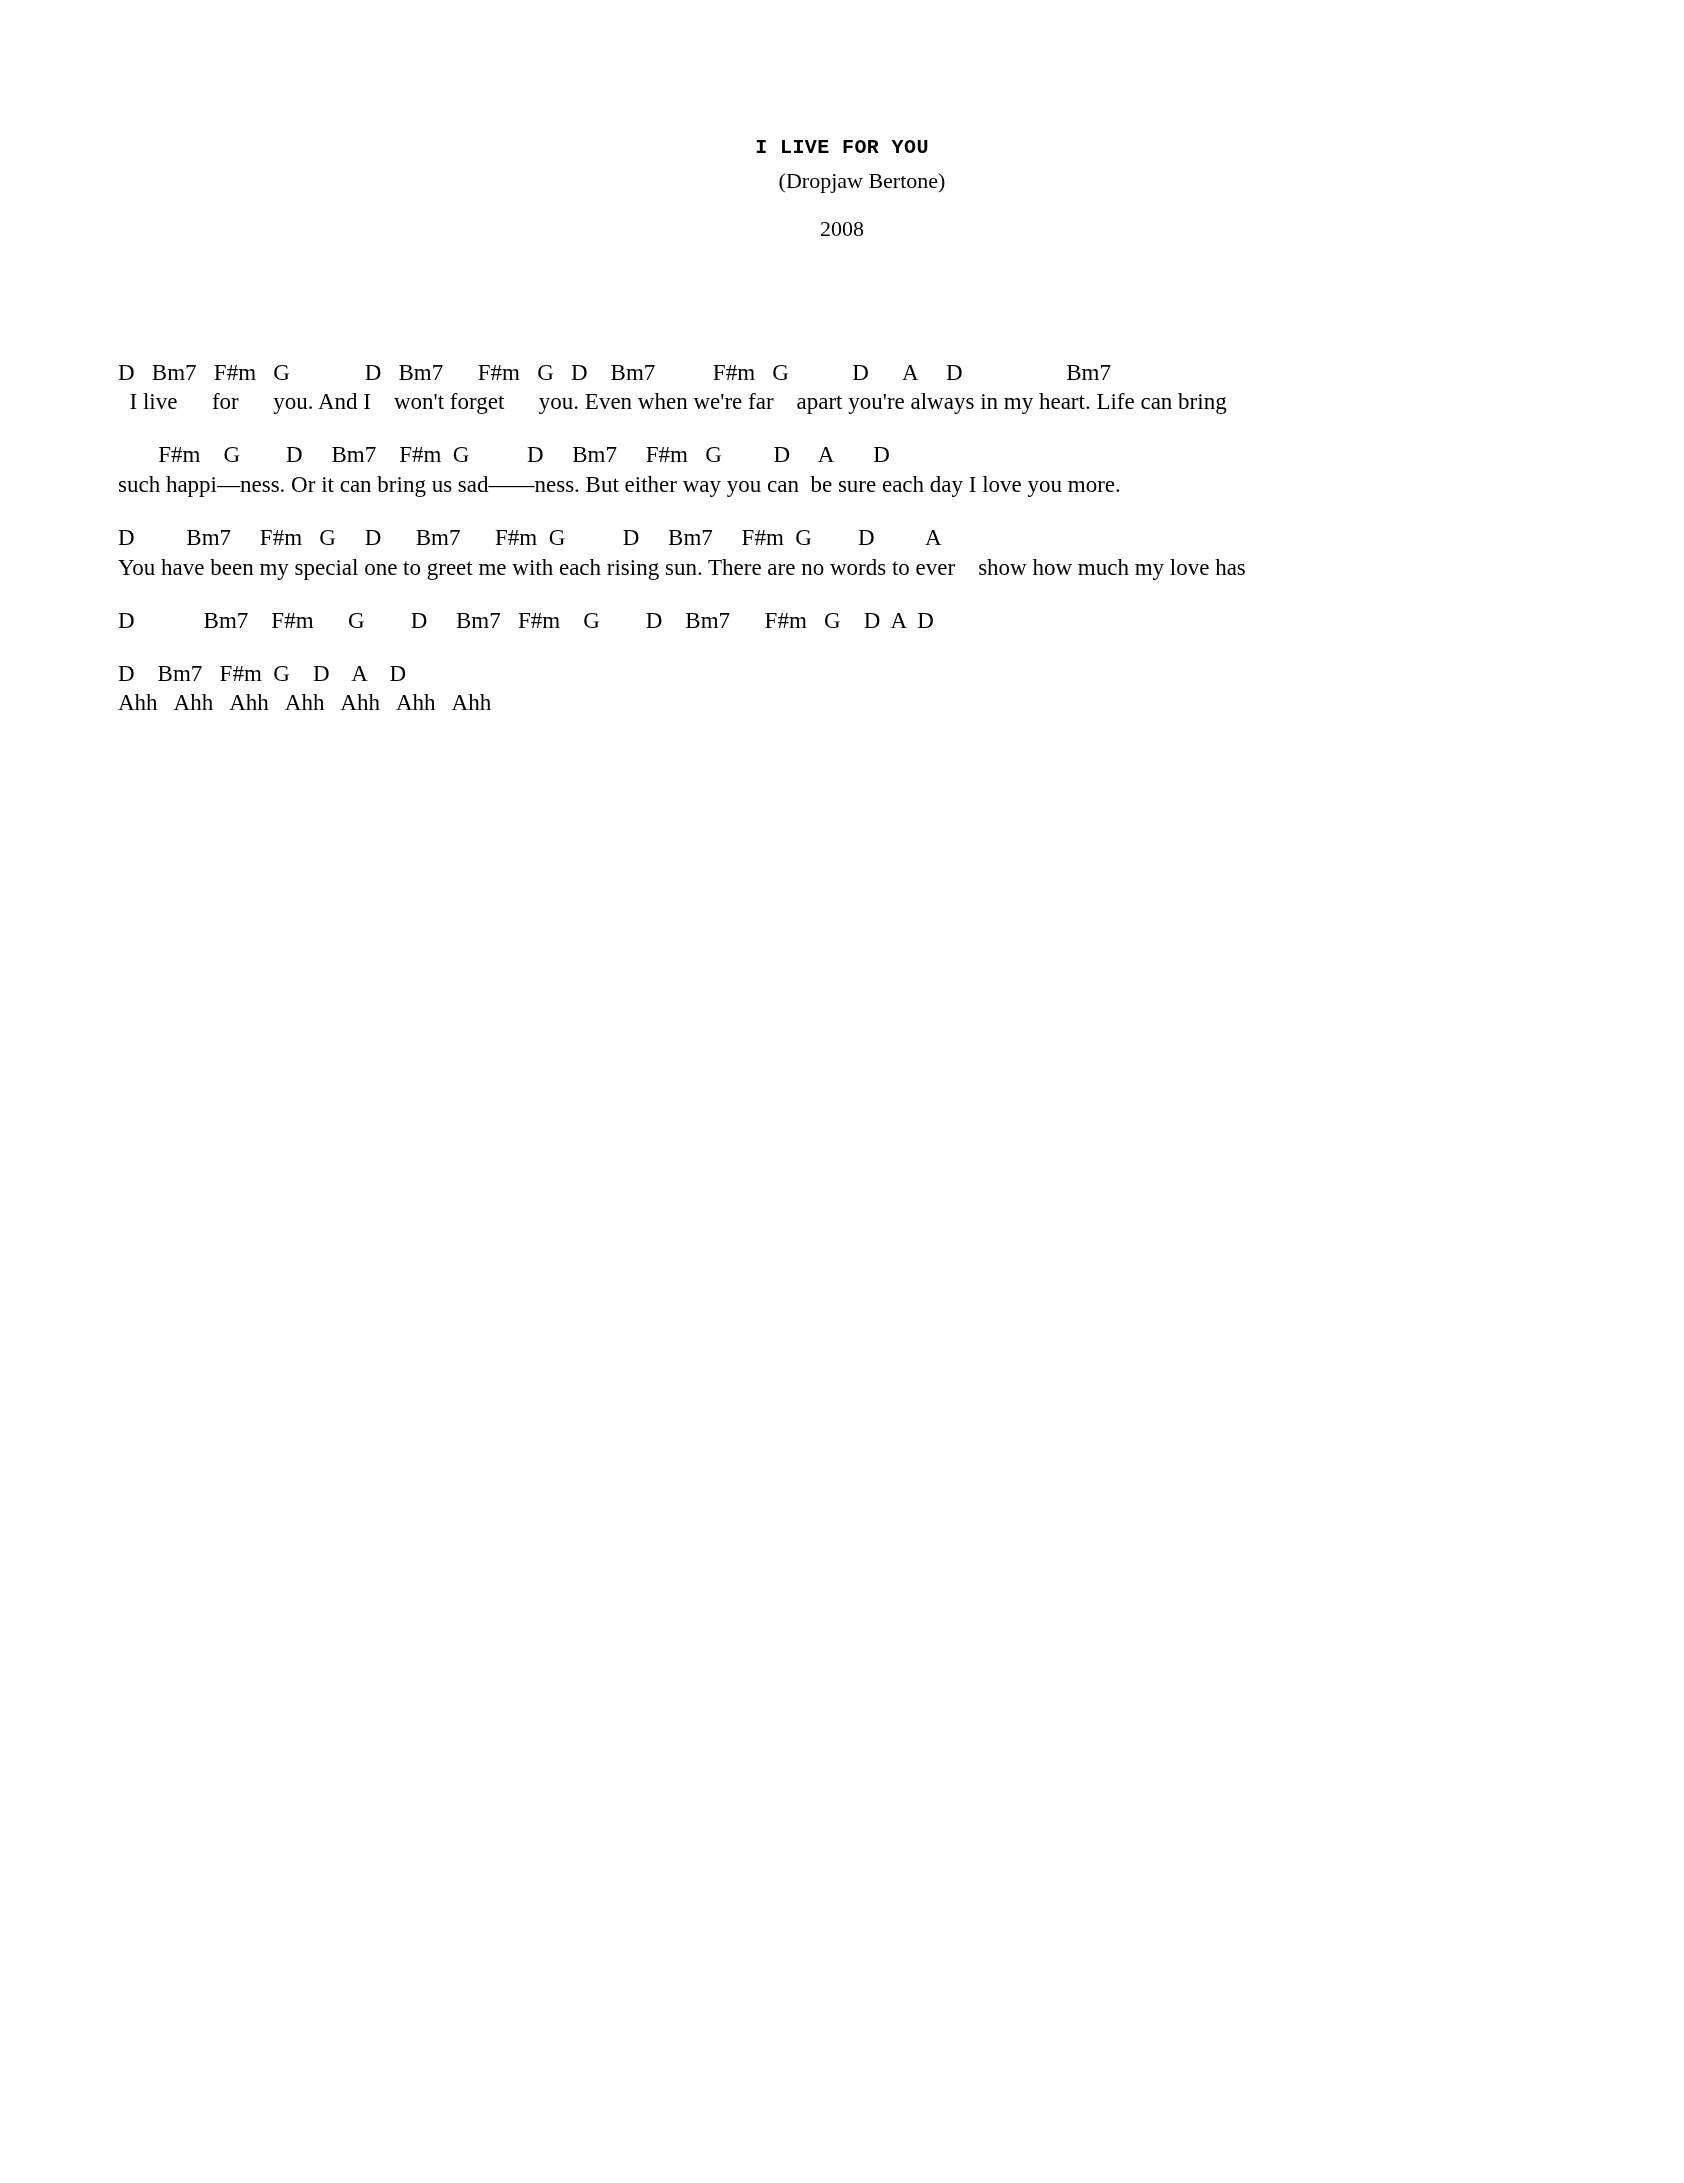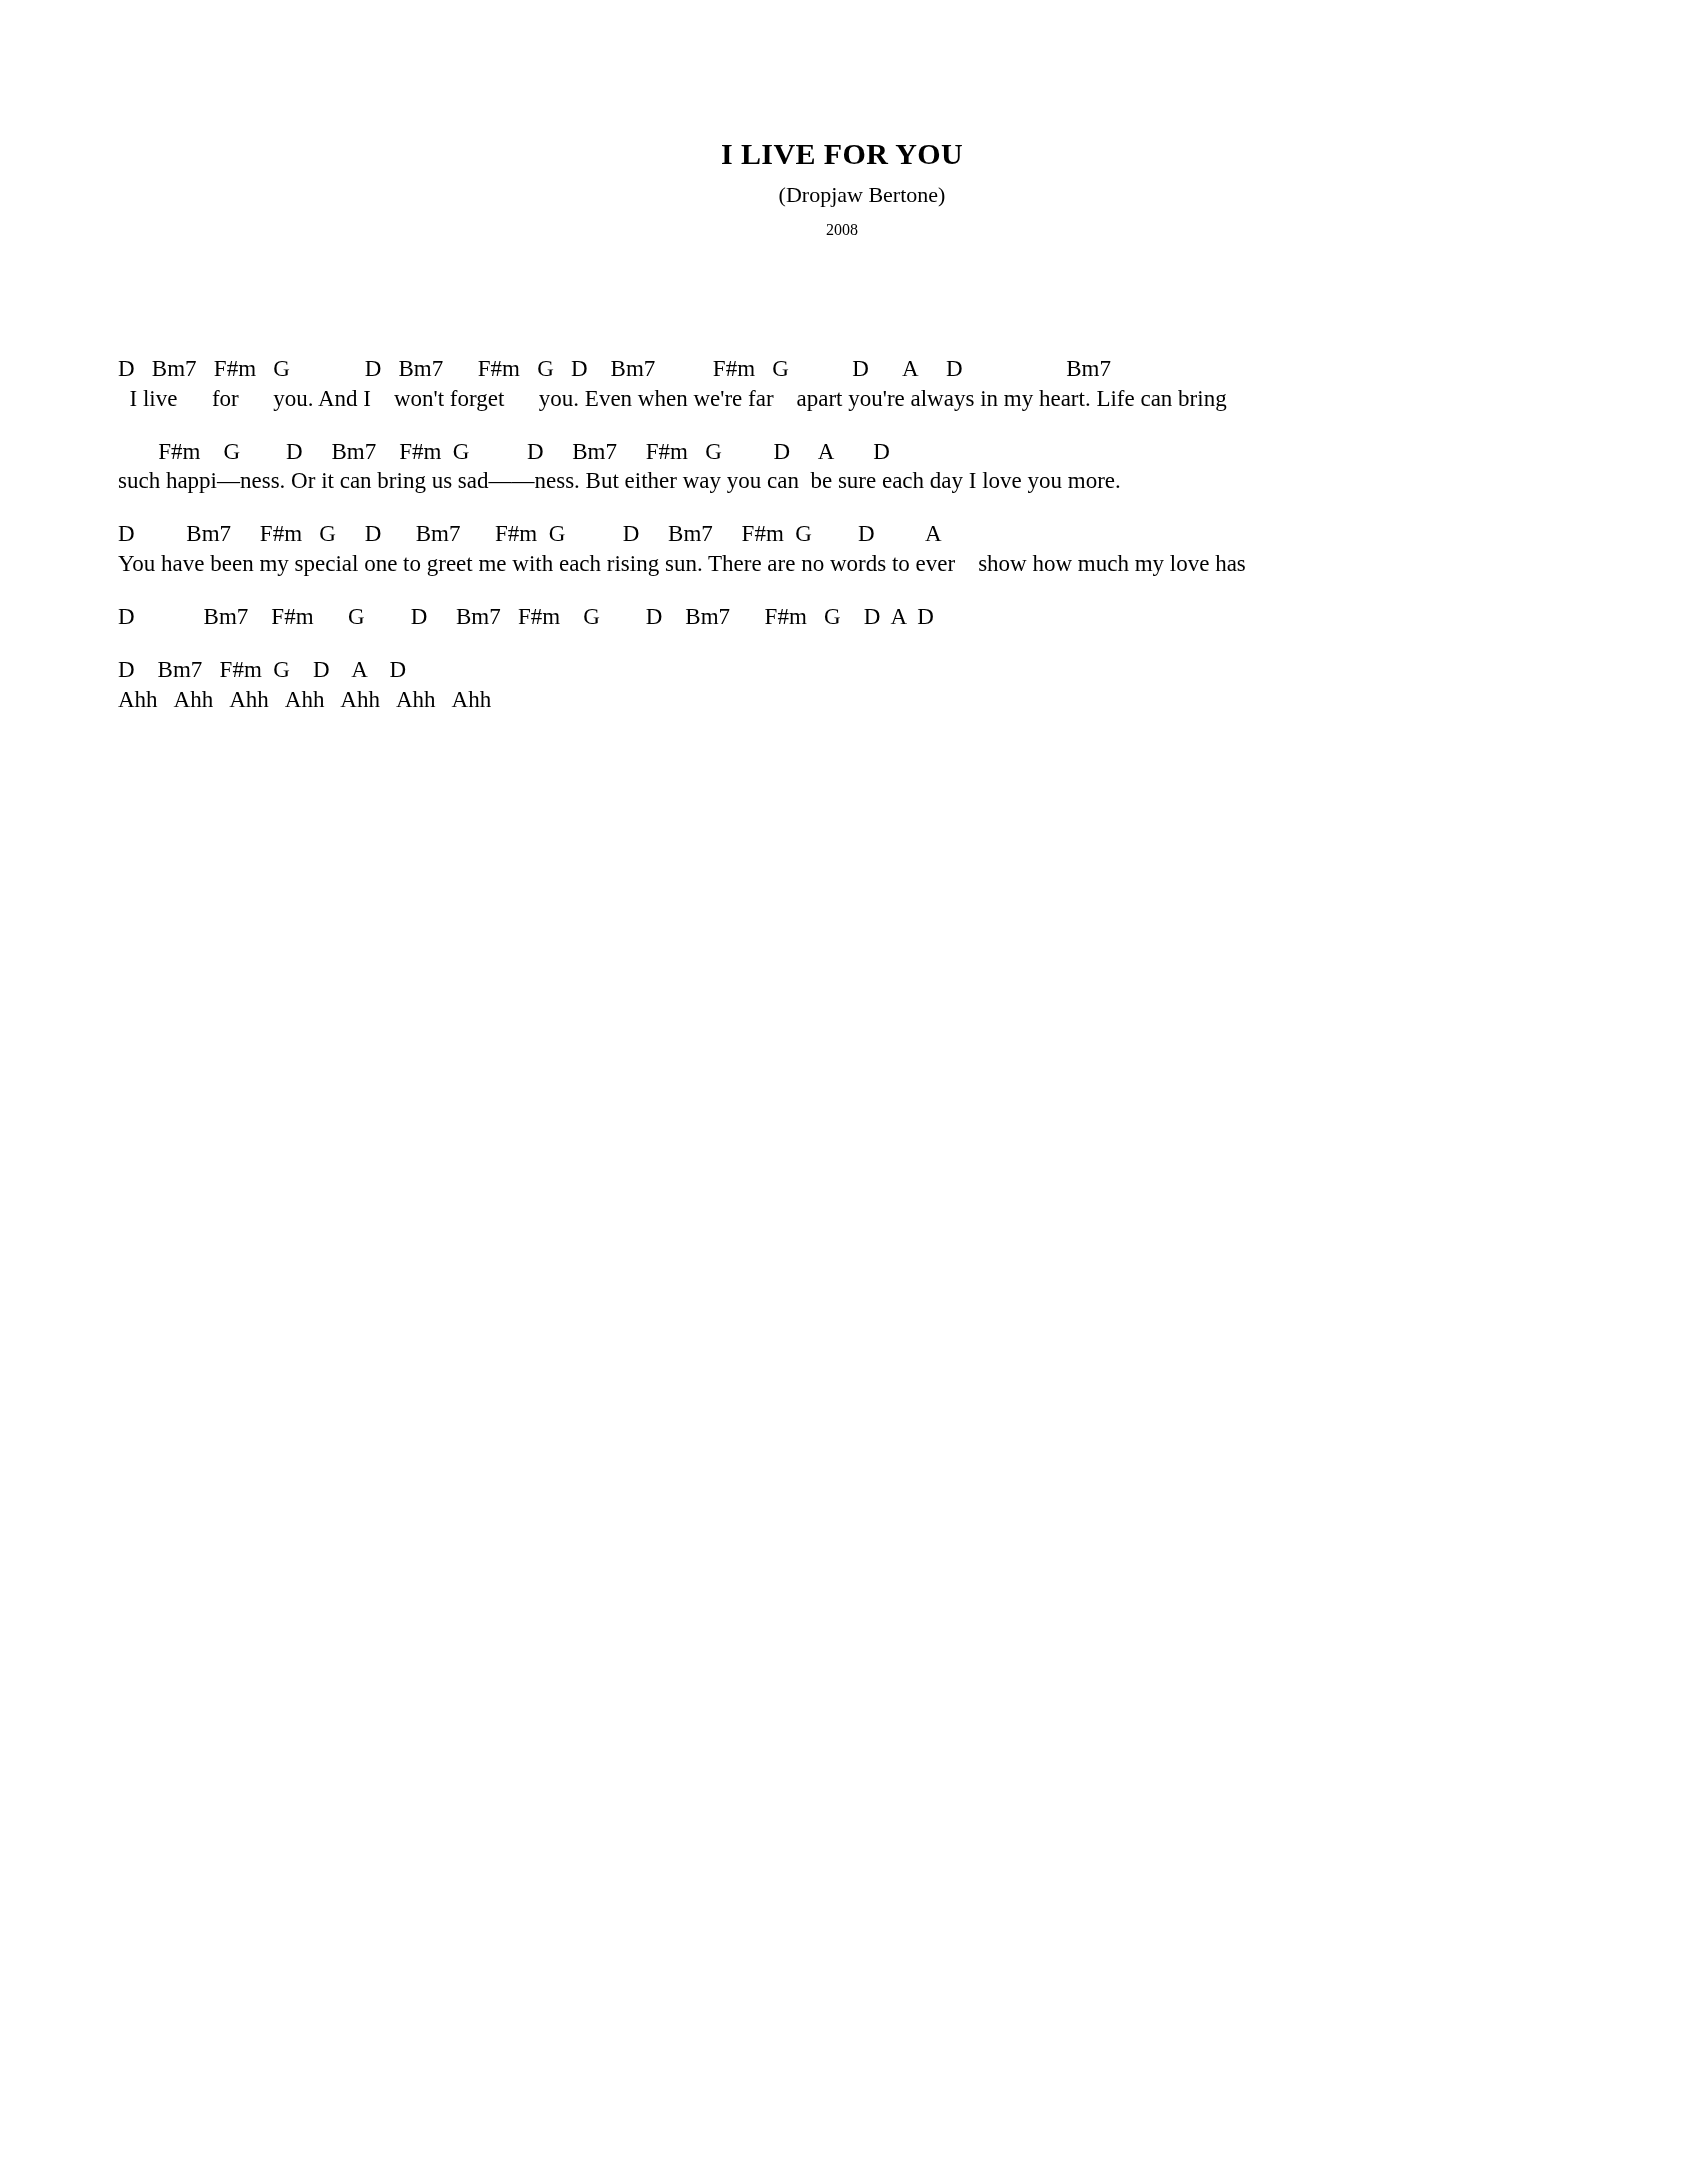--- a/index.html
+++ b/index.html
@@ -20,34 +20,35 @@
     width: 1684px;
     height: 2183px;
     box-sizing: border-box;
   }
   .header {
     text-align: center;
     margin-top: 134px;
   }
   .title {
     font-weight: bold;
-    font-size: 30px;
+    font-size: 20px;
     letter-spacing: 0.4px;
     line-height: 1.35;
+    font-family: Liberation Mono, monospace;
   }
   .composer {
     font-size: 22px;
     line-height: 1.35;
     margin-top: 5.4px;
     padding-left: 40px;
   }
   .year {
-    font-size: 16px;
+    font-size: 22px;
     line-height: 1.35;
-    margin-top: 9px;
+    margin-top: 18px;
   }
   .body-block {
     margin-top: 115px;
     padding-left: 118px;
     padding-right: 31px;
   }
   .stanza {
     margin-bottom: 25px;
   }
   .chordline, .lyricline {

